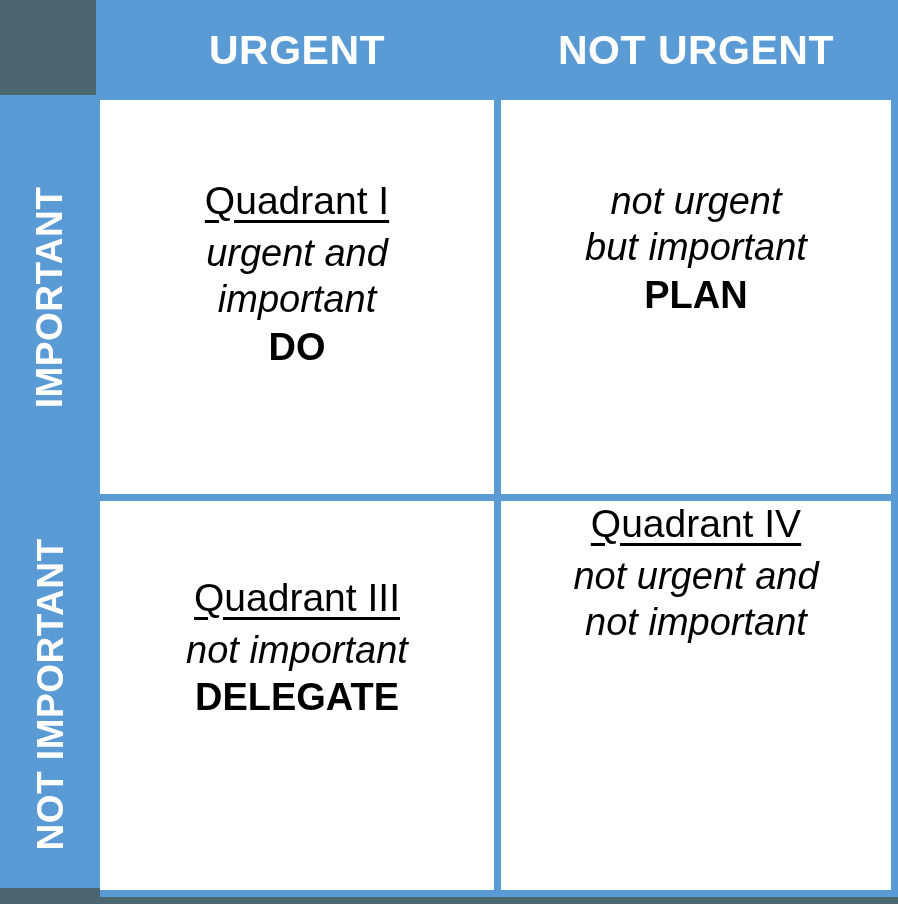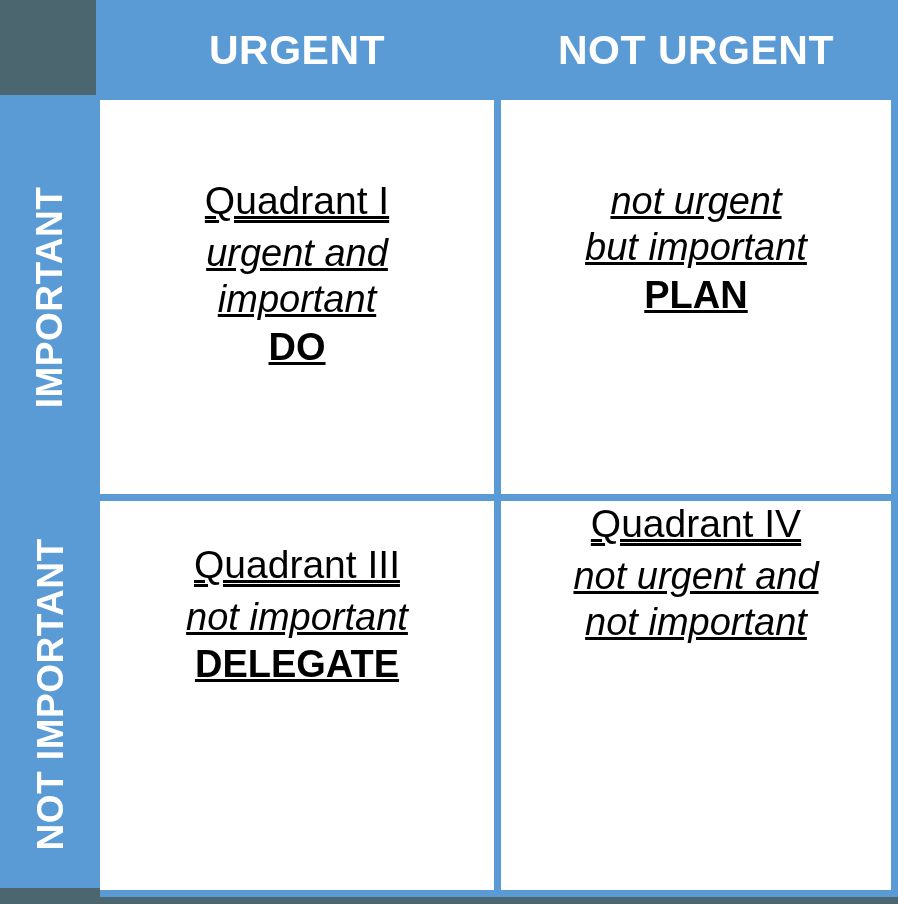--- a/index.html
+++ b/index.html
@@ -119,23 +119,23 @@
     position: absolute;
     background: #ffffff;
     display: flex;
     flex-direction: column;
     align-items: center;
     text-align: center;
     color: #000000;
   }
   .q1 { left: 100px; top: 100px; width: 394px; height: 394px; padding-top: 78px; }
   .q2 { left: 501px; top: 100px; width: 390px; height: 394px; padding-top: 78px; }
-  .q3 { left: 100px; top: 501px; width: 394px; height: 389px; padding-top: 41px; }
+  .q3 { left: 100px; top: 501px; width: 394px; height: 389px; padding-top: 74px; }
   .q4 { left: 501px; top: 501px; width: 390px; height: 389px; }
-  .quadrant { box-sizing: border-box; text-decoration: underline; }
+  .quadrant { box-sizing: border-box; }
 
   .q-title {
     font-size: 39px;
     font-weight: normal;
     text-decoration: underline;
     text-underline-offset: 6px;
     line-height: 1.18;
     margin-bottom: 6px;
   }
   .q-desc {

